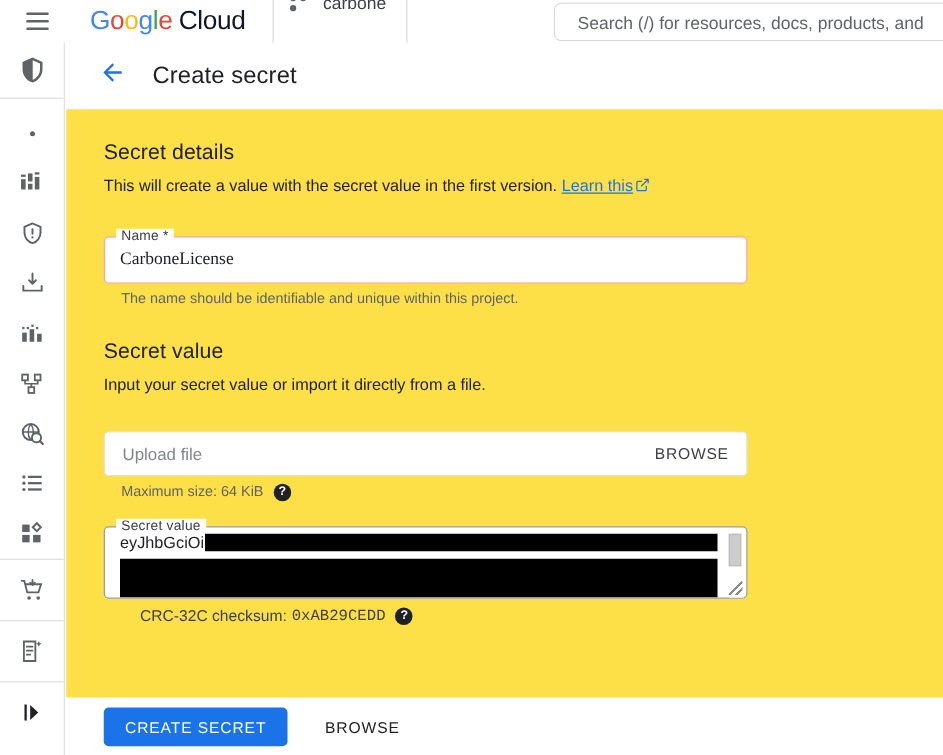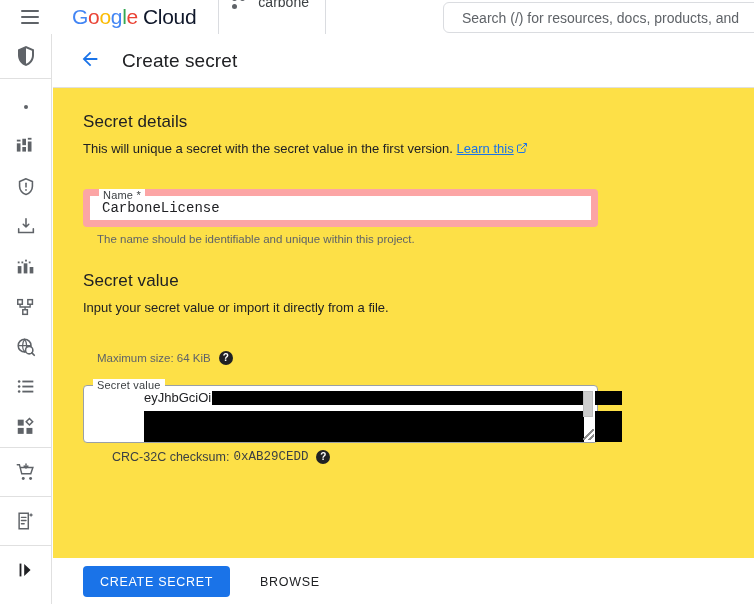--- a/index.html
+++ b/index.html
@@ -144,41 +144,41 @@
     font-size: 13px;
     white-space: nowrap;
   }
   .extlink-icon { display: inline-block; vertical-align: -1px; margin-left: 2px; }
 
   
   .mdc-field {
     position: relative;
     width: 515px;
     height: 38px;
-    border: 7px solid #fca5a5;
+    border: 1px solid #fca5a5;
     border-radius: 4px;
     background: #fff;
     display: flex; align-items: flex-start;
   }
   .mdc-field .legend {
     position: absolute;
     top: -7px; left: 9px;
     background: #fff;
     padding: 0 4px;
     font-size: 11px;
     color: #3c4043;
     font-weight: 500;
     letter-spacing: 0.2px;
   }
   .mdc-field input {
     border: none; outline: none;
     width: 100%; height: 100%;
     padding: 0 12px;
     font-size: 14px; color: #202124;
-    font-family: Liberation Mono, monospace;
+    font-family: Liberation Serif, serif;
     background: transparent;
   }
   .helper {
     font-size: 11.5px;
     color: #5f6368;
     margin: 6px 0 0 14px;
     display: flex; align-items: center;
   }
 
   
@@ -219,21 +219,20 @@
     position: absolute; top: -7px; left: 9px;
     background: #fff; padding: 0 4px;
     font-size: 11px; color: #3c4043; font-weight: 500;
     letter-spacing: 0.2px;
   }
   .ta-inner {
     position: absolute; left: 1px; top: 4px;
     width: 496px; height: 52px;
     overflow: hidden;
     padding-left: 11px;
-    margin-left: 48px;
   }
   .ta-line1 {
     font-size: 13px; color: #202124;
     white-space: nowrap;
     line-height: 16px;
     position: relative;
     font-family: "Liberation Sans", sans-serif;
   }
   .redact-inline {
     position: absolute; left: 68px; top: 1px;
@@ -496,21 +495,21 @@
   </div>
   <div class="page-title">Create secret</div>
 </div>
 
 <div class="content">
   <div class="inner">
 
     <h2 class="section">Secret details</h2>
 
     <p class="section-desc">
-      <span>This will unique a secret with the secret value in the first version.</span>
+      <span>This will create a value with the secret value in the first version.</span>
       <a class="learnmore" href="#"><span>Learn this</span></a><span class="extlink-icon"><svg width="12" height="12" viewBox="0 0 24 24">
             <path fill="none" stroke="#1a73e8" stroke-width="2" d="M18 13v6a2 2 0 0 1-2 2H5a2 2 0 0 1-2-2V8a2 2 0 0 1 2-2h6"></path>
             <path fill="none" stroke="#1a73e8" stroke-width="2" d="M15 3h6v6M10 14 21 3"></path>
           </svg></span>
     </p>
 
     <div style="height:18px"></div>
 
     <div class="mdc-field">
       <span class="legend">Name *</span>
@@ -519,20 +518,24 @@
 
     <div class="helper">The name should be identifiable and unique within this project.</div>
 
     <div style="height:26px"></div>
 
     <h2 class="section">Secret value</h2>
     <p class="section-desc">Input your secret value or import it directly from a file.</p>
 
     <div style="height:16px"></div>
 
+    <div class="uploadfield">
+      <span class="ph">Upload file</span>
+      <span class="browse-btn">BROWSE</span>
+    </div>
 
     <div class="helper">
       <span>Maximum size: 64 KiB</span>
       <span class="help-icon">?</span>
     </div>
 
     <div style="height:20px"></div>
 
     <div class="ta-wrap">
       <span class="legend">Secret value</span>

